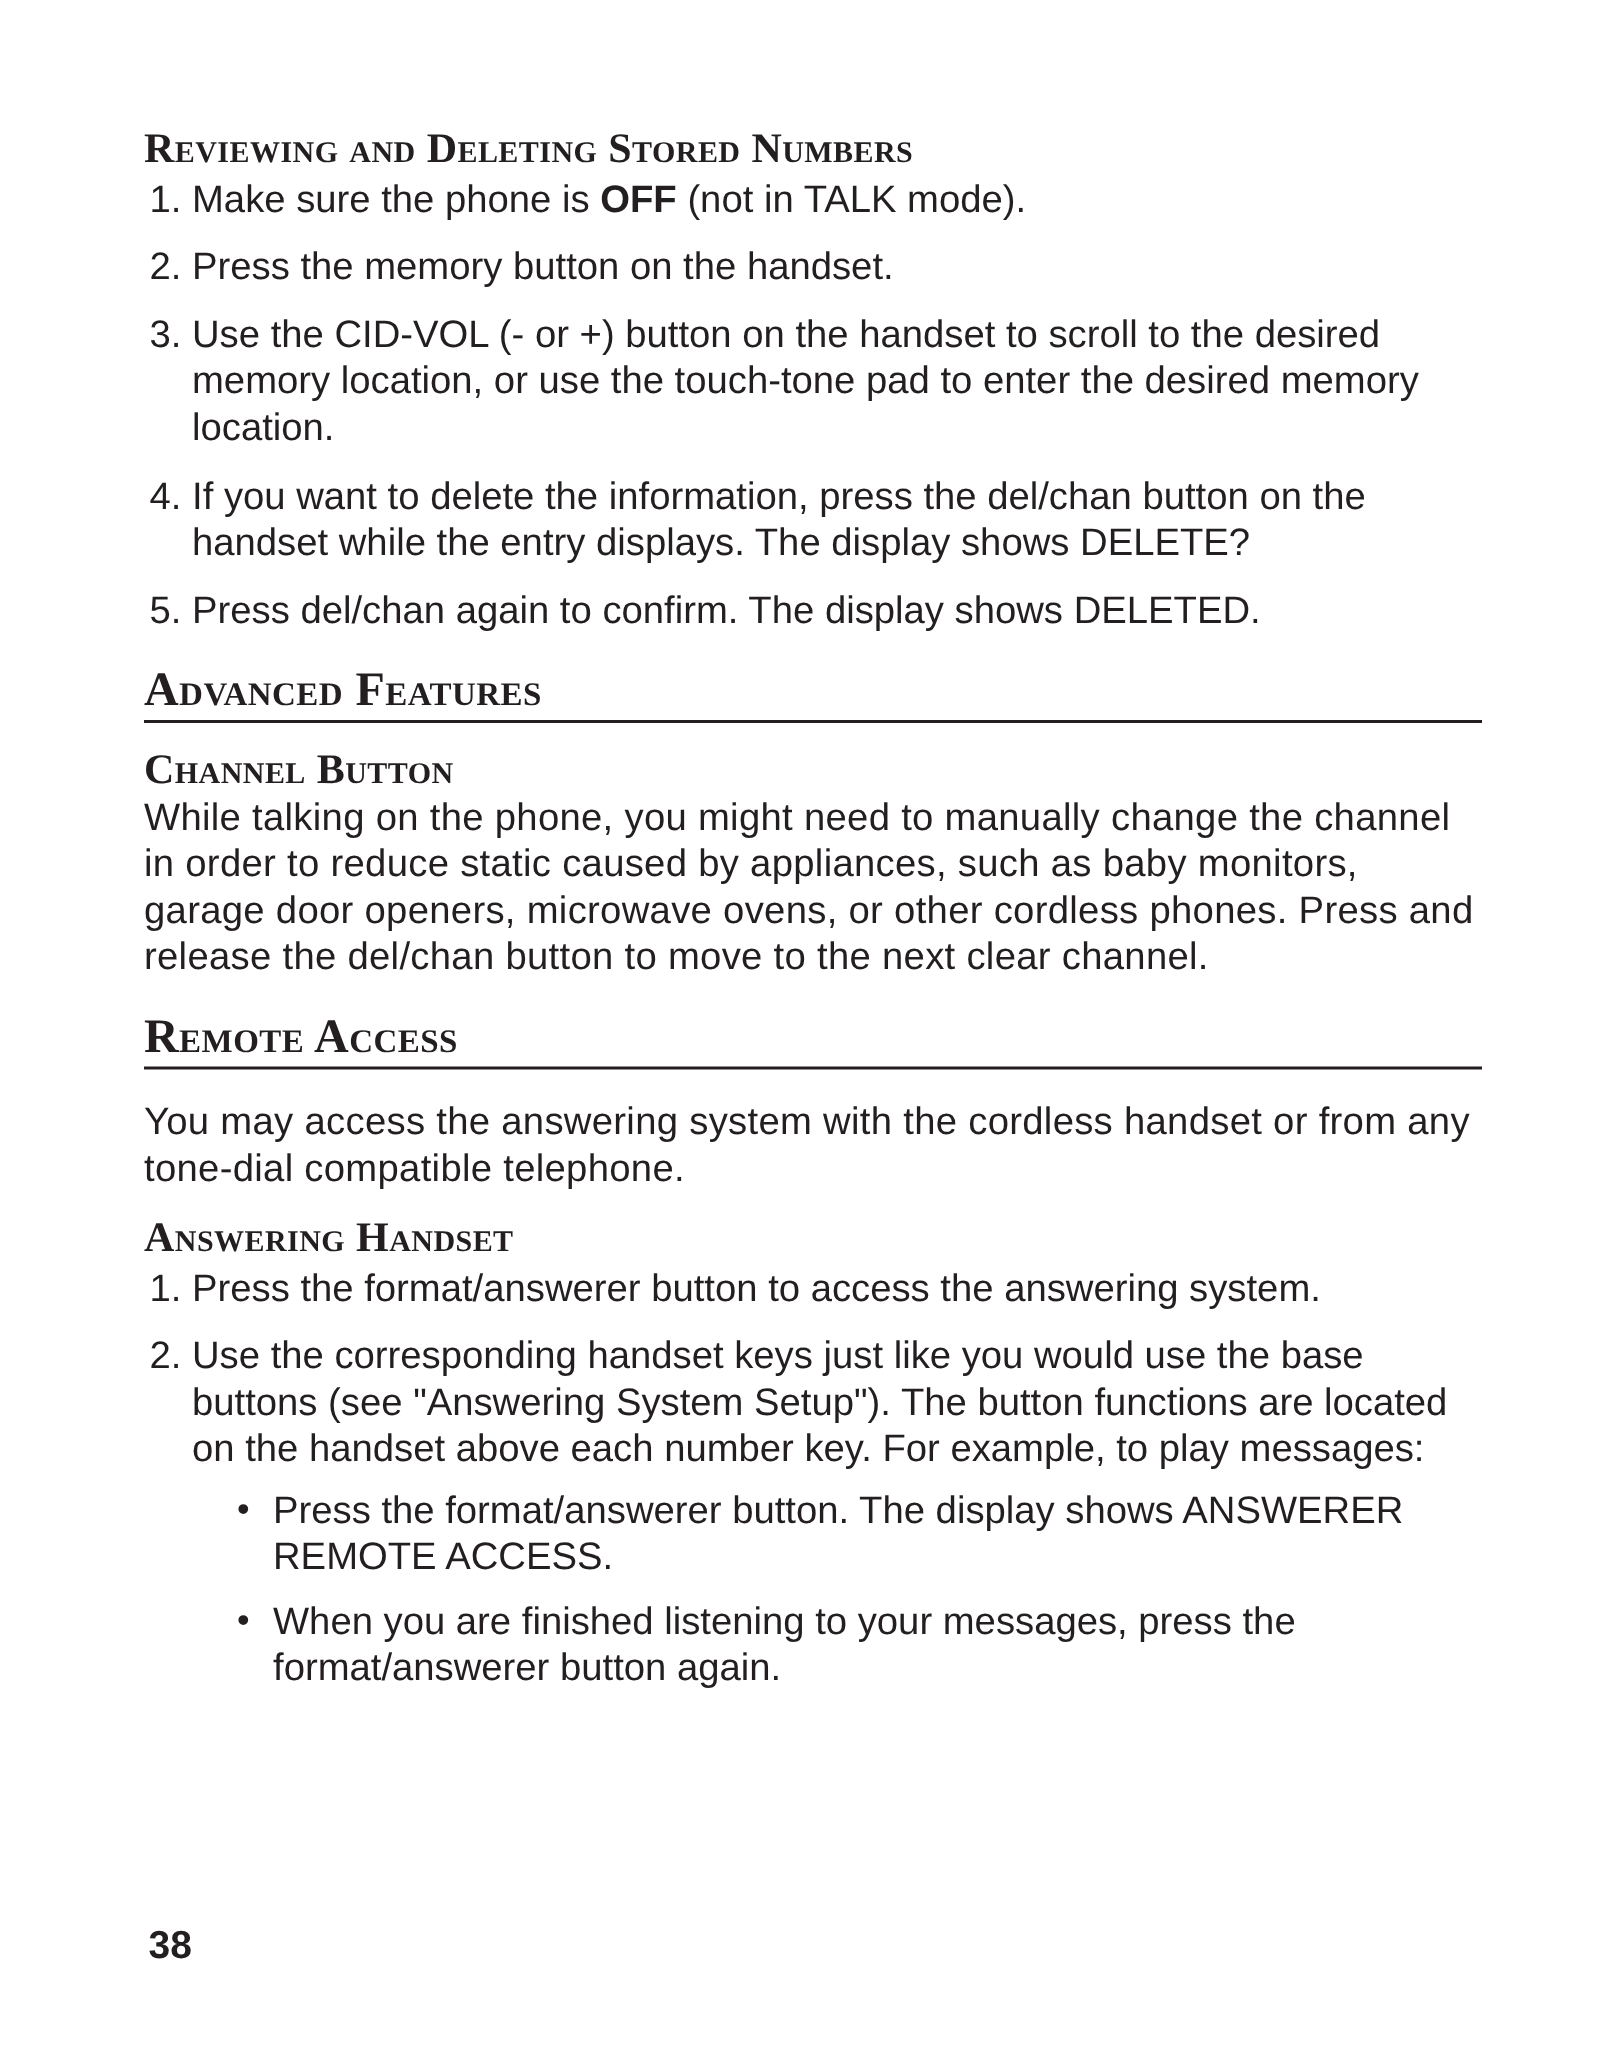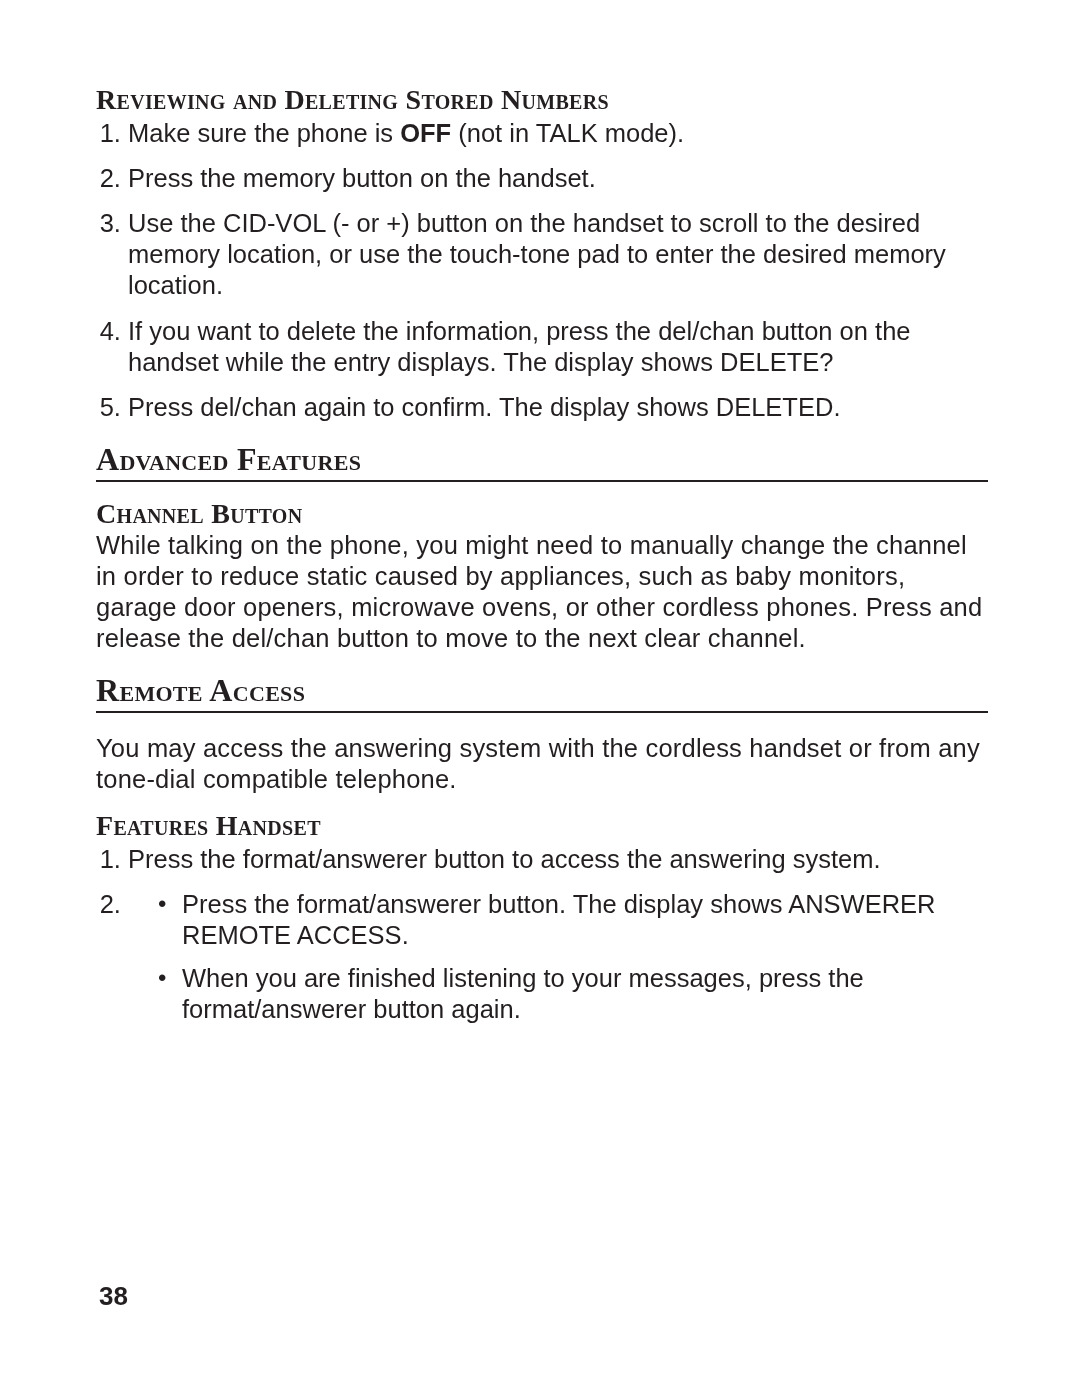--- a/index.html
+++ b/index.html
@@ -95,24 +95,25 @@
   </li>
 </ol>
 
 <div class="sc section">Advanced Features</div>
 <div class="sc subheading">Channel Button</div>
 <p class="body">While talking on the phone, you might need to manually change the channel in order to reduce static caused by appliances, such as baby monitors, garage door openers, microwave ovens, or other cordless phones. Press and release the del/chan button to move to the next clear channel.</p>
 
 <div class="sc section">Remote Access</div>
 <p class="body" style="margin-top:20px">You may access the answering system with the cordless handset or from any tone-dial compatible telephone.</p>
 
-<div class="sc subheading">Features Handset</div>
+<div class="sc subheading">Answering Handset</div>
 <ol class="tight">
   <li>Press the format/answerer button to access the answering system.</li>
   <li>
+    <span>Use the corresponding handset keys just like you would use the base buttons (see "Answering System Setup"). The button functions are located on the handset above each number key. For example, to play messages:</span>
     <ul class="bul">
       <li>
         <span>Press the format/answerer button. The display shows </span><span class="ital">ANSWERER REMOTE ACCESS</span><span>.</span>
       </li>
       <li>When you are finished listening to your messages, press the format/answerer button again.</li>
     </ul>
   </li>
 </ol>
 
 <div class="pagenum">38</div>

